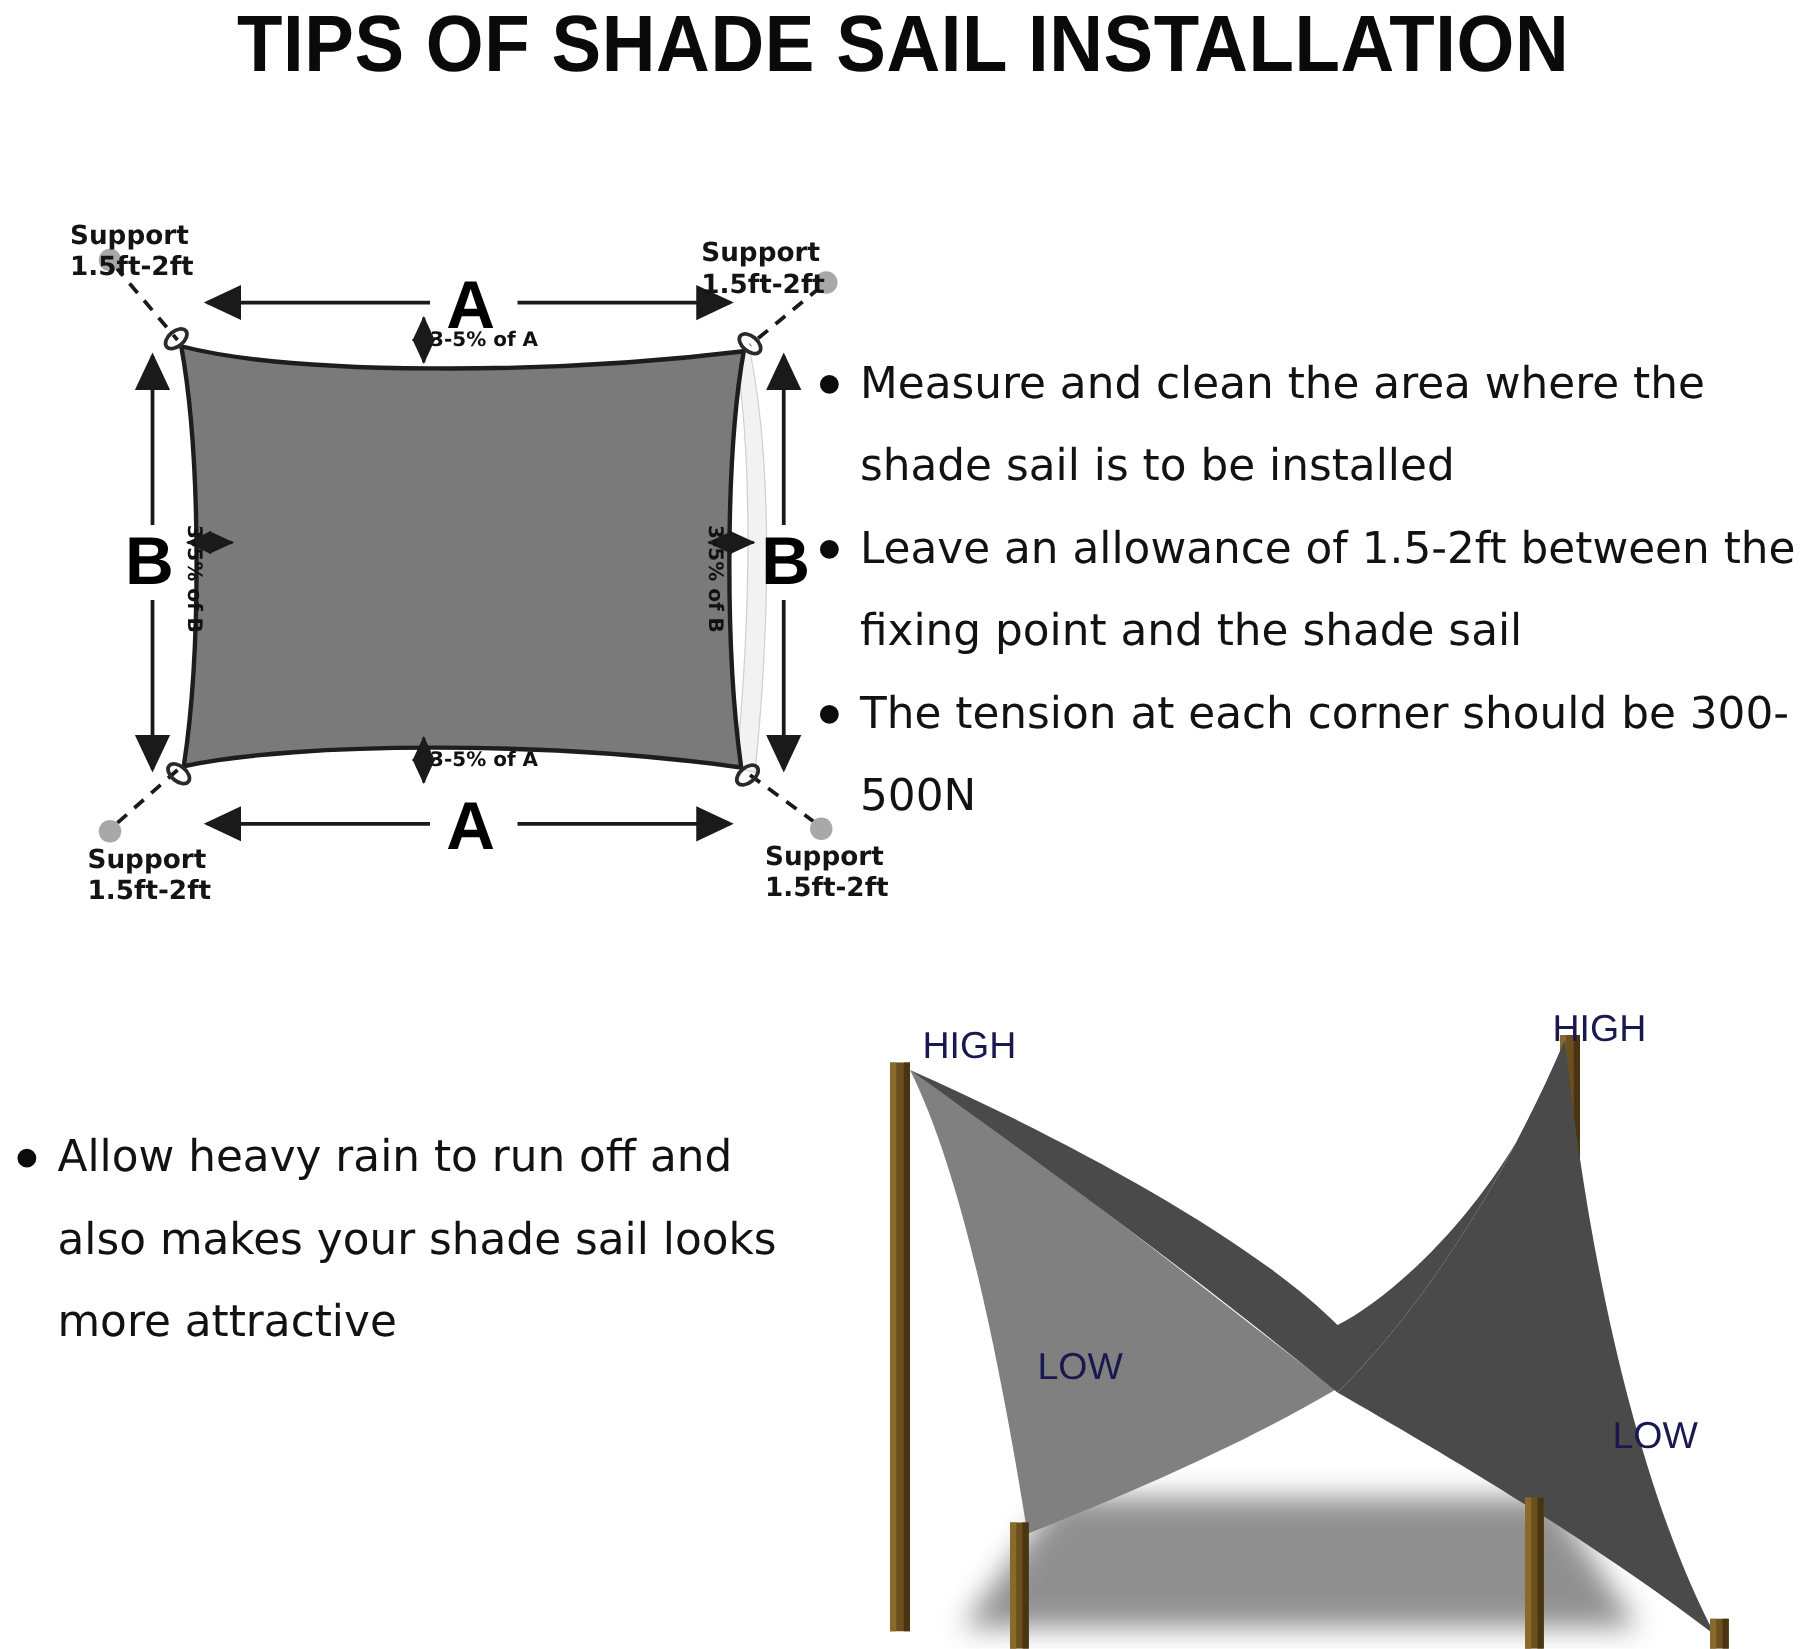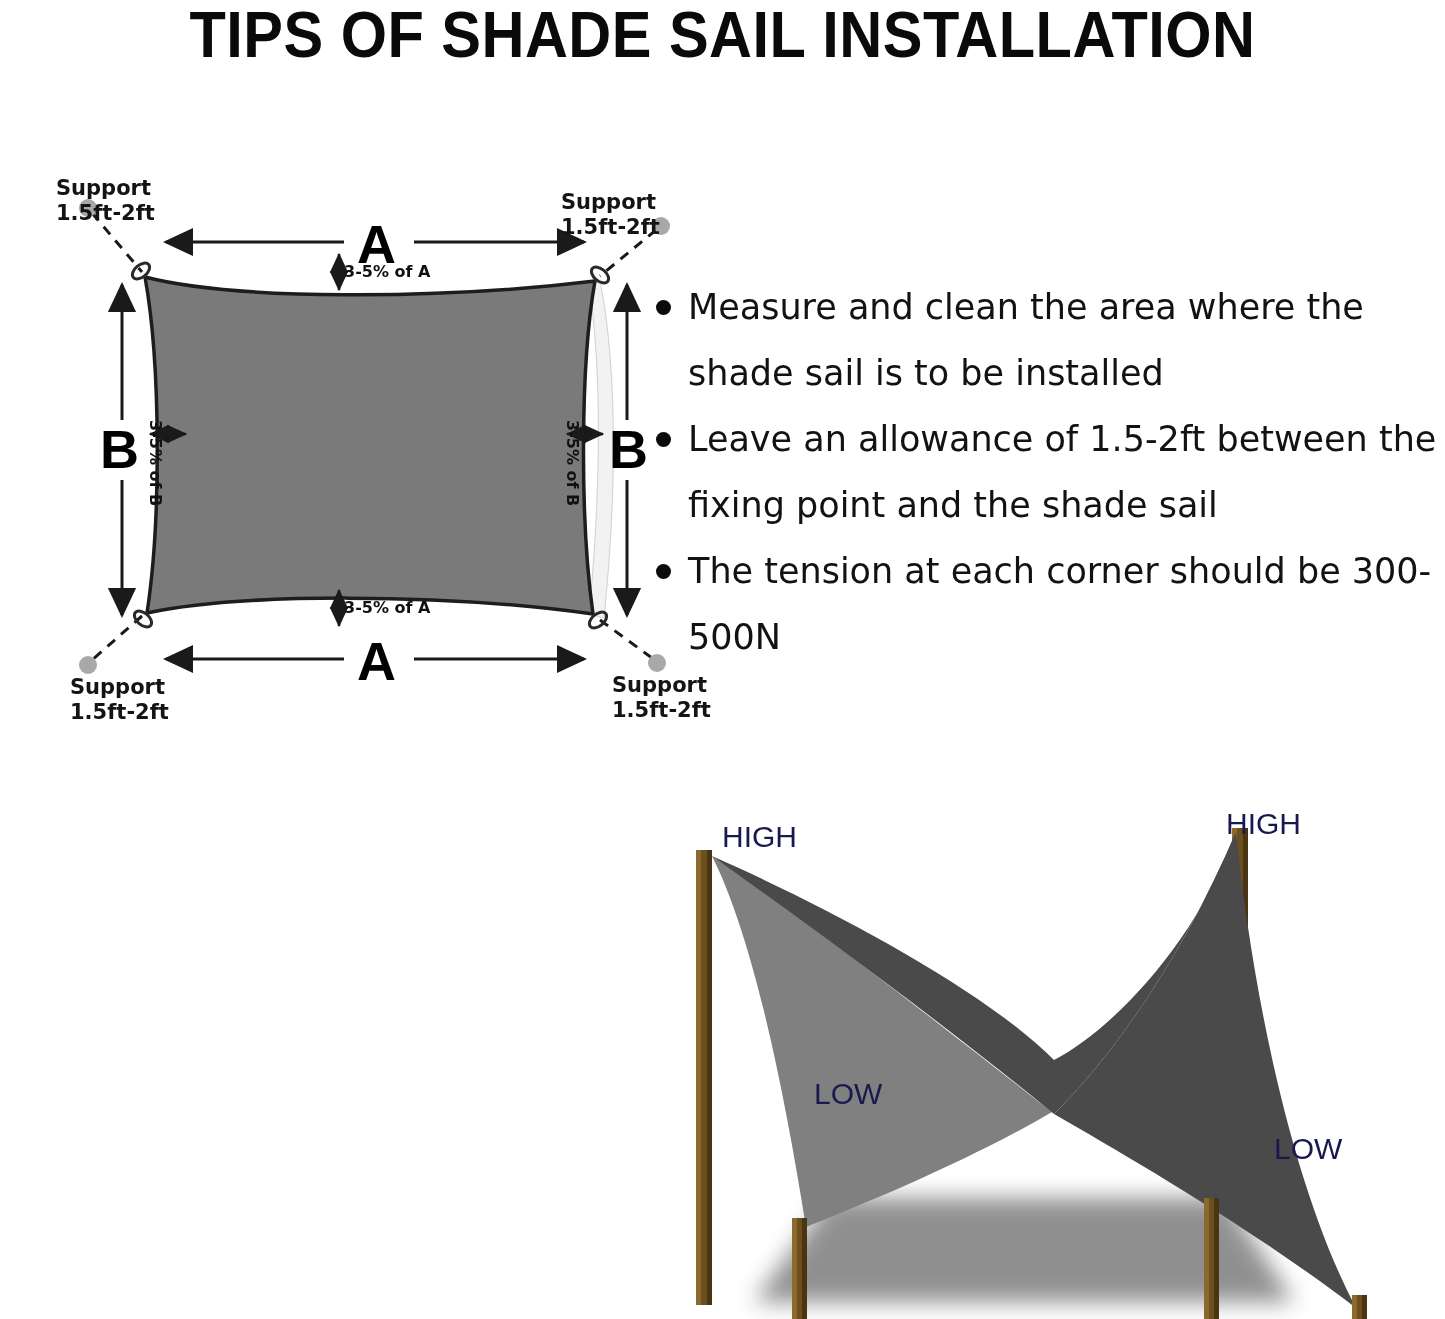--- a/index.html
+++ b/index.html
@@ -121,21 +121,21 @@
   }
   #tips-list-bottom li {
     font-size: 35px;
     line-height: 66px;
   }
   #tips-list-bottom li::before { top: 26px; }
 
   
   #hyper-diagram {
     position: absolute;
-    left: 634px;
+    left: 650px;
     top: 790px;
     width: 785px;
     height: 529px;
   }
   .hl-label {
     position: absolute;
     font-family: "Liberation Sans", sans-serif;
     font-size: 30px;
     line-height: 32px;
     font-weight: 400;
@@ -263,20 +263,21 @@
   <div class="pct-label pct-vert" style="left:537px; top:270px;">3-5% of B</div>
 </div>
 
 <ul class="bullet-list" id="tips-list-right">
   <li>Measure and clean the area where the shade sail is to be installed</li>
   <li>Leave an allowance of 1.5-2ft between the fixing point and the shade sail</li>
   <li>The tension at each corner should be 300-500N</li>
 </ul>
 
 <ul class="bullet-list" id="tips-list-bottom">
+  <li>Allow heavy rain to run off and also makes your shade sail looks more attractive</li>
 </ul>
 
 <div id="hyper-diagram">
 
   <svg width="785" height="529" viewBox="0 0 785 529" style="position:absolute;left:0;top:0;">
 
     <defs>
       <filter id="groundblur" x="-20%" y="-40%" width="140%" height="190%">
         <feGaussianBlur stdDeviation="11"></feGaussianBlur>
       </filter>

